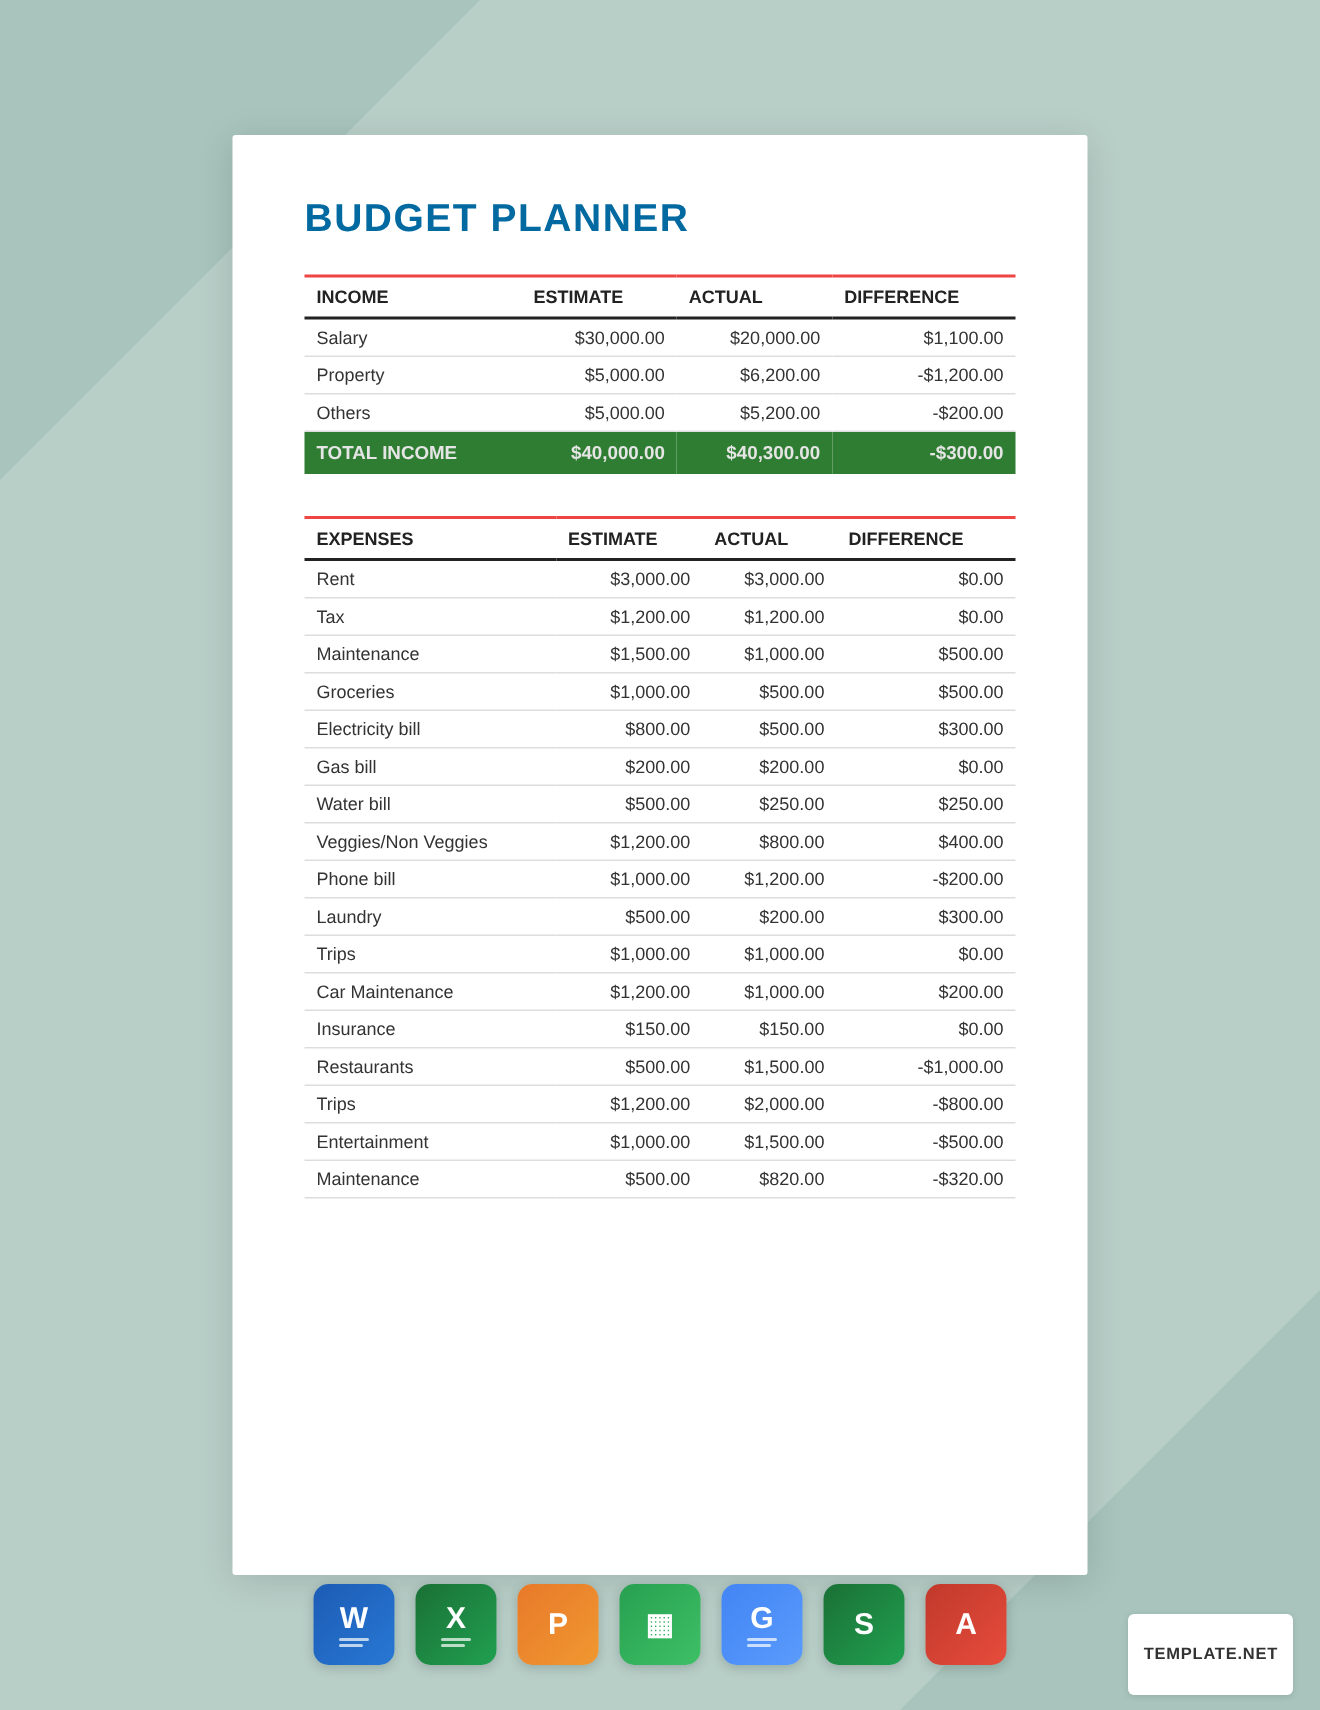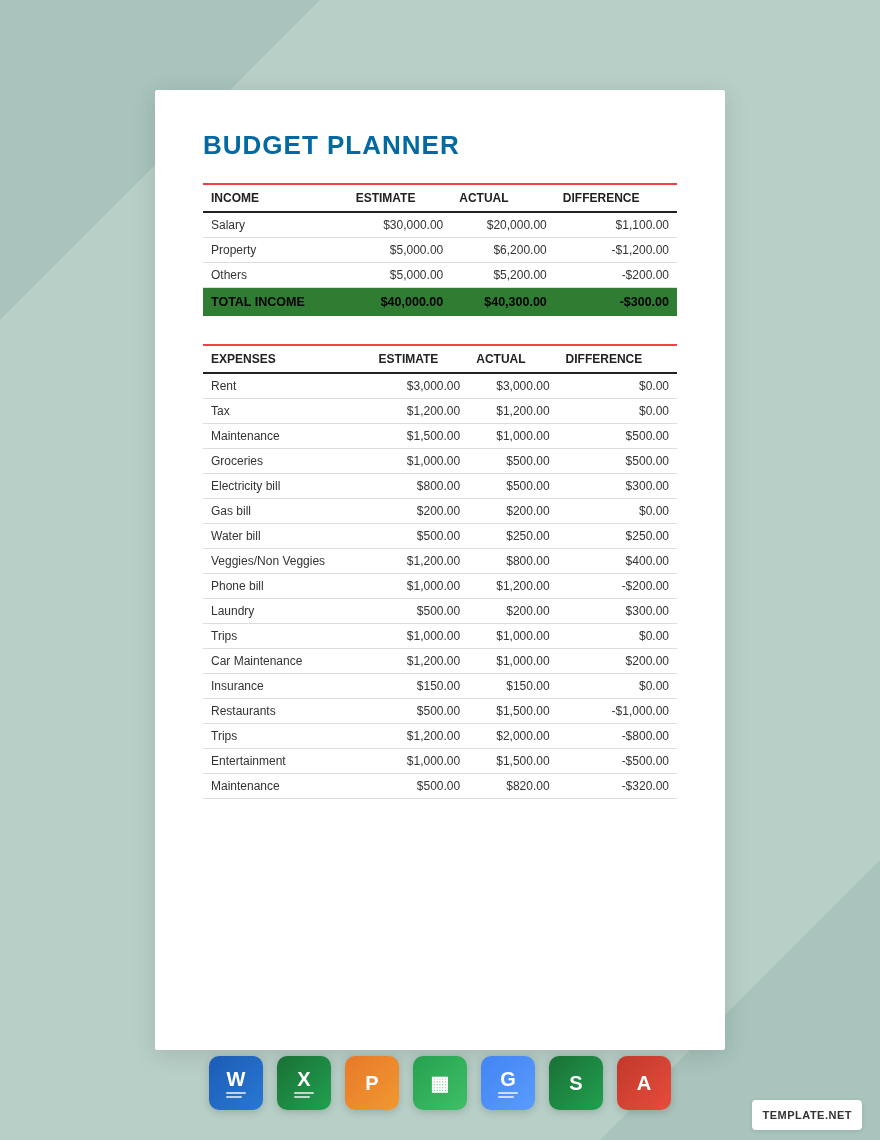--- a/index.html
+++ b/index.html
@@ -78,21 +78,21 @@
       color: #333;
       padding: 5px 8px;
       border-bottom: 1px solid #ddd;
     }
     tbody tr td:not(:first-child) {
       text-align: right;
     }
 
     .total-row td {
       background: #2e7d32;
-      color: #000000;
+      color: #e5e5e5;
       font-weight: 700;
       font-size: 12.5px;
       text-transform: uppercase;
       border: none;
       padding: 7px 8px;
     }
 
     
     .icons-bar {
       position: absolute;
@@ -149,21 +149,21 @@
       border-radius: 1px;
     }
 
     
     .template-badge {
       position: absolute;
       bottom: 10px;
       right: 18px;
       background: #fff;
       border-radius: 4px;
-      padding: 9px 10px;
+      padding: 21px 10px;
       font-size: 11px;
       font-weight: 700;
       color: #333;
       letter-spacing: 0.5px;
       box-shadow: 0 1px 4px rgba(0,0,0,0.1);
     }
   </style>
 </head>
 <body>
 

